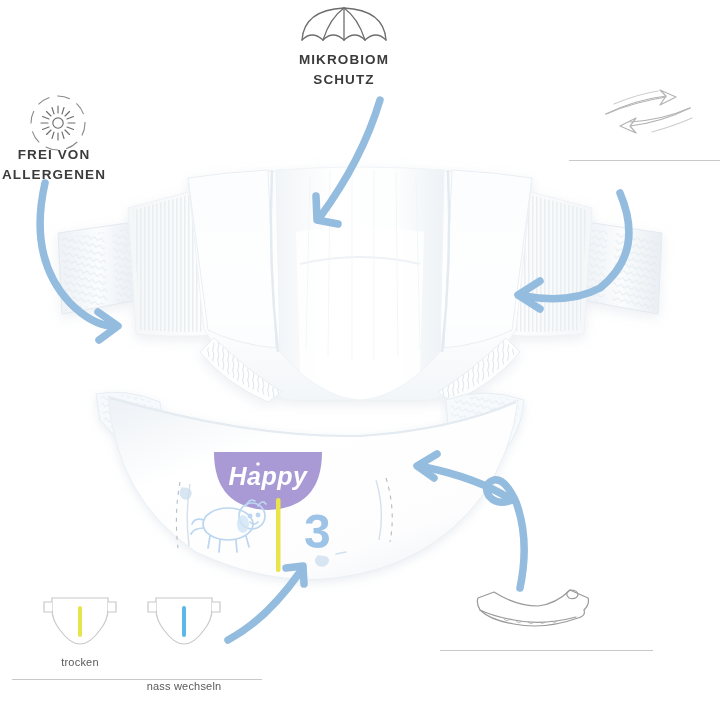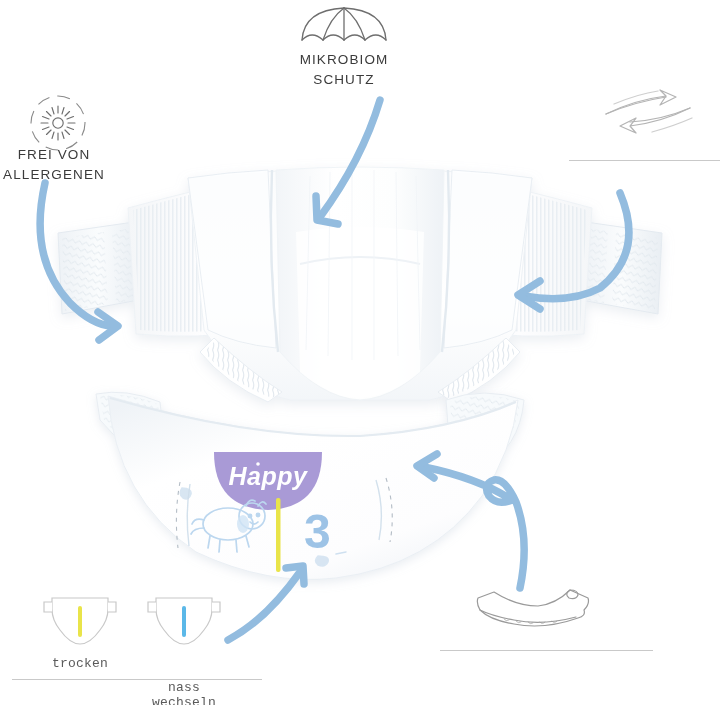--- a/index.html
+++ b/index.html
@@ -25,28 +25,29 @@
   }
   .feature-label {
     position: absolute;
     color: #3b3b3b;
     font-size: 13.5px;
     letter-spacing: 1.1px;
     line-height: 20px;
     text-align: center;
     white-space: pre-line;
     font-family: "Liberation Sans", sans-serif;
+    font-weight: bold;
   }
   .sub-label {
     position: absolute;
     color: #5a5a5a;
-    font-size: 13px;
+    font-size: 11px;
     letter-spacing: 0.2px;
     text-align: center;
-    font-family: Liberation Mono, monospace;
+    font-family: Liberation Sans, sans-serif;
   }
   .rule {
     position: absolute;
     height: 1px;
     background: #c9c9c9;
   }
   .icon-box {
     position: absolute;
   }
 </style>

